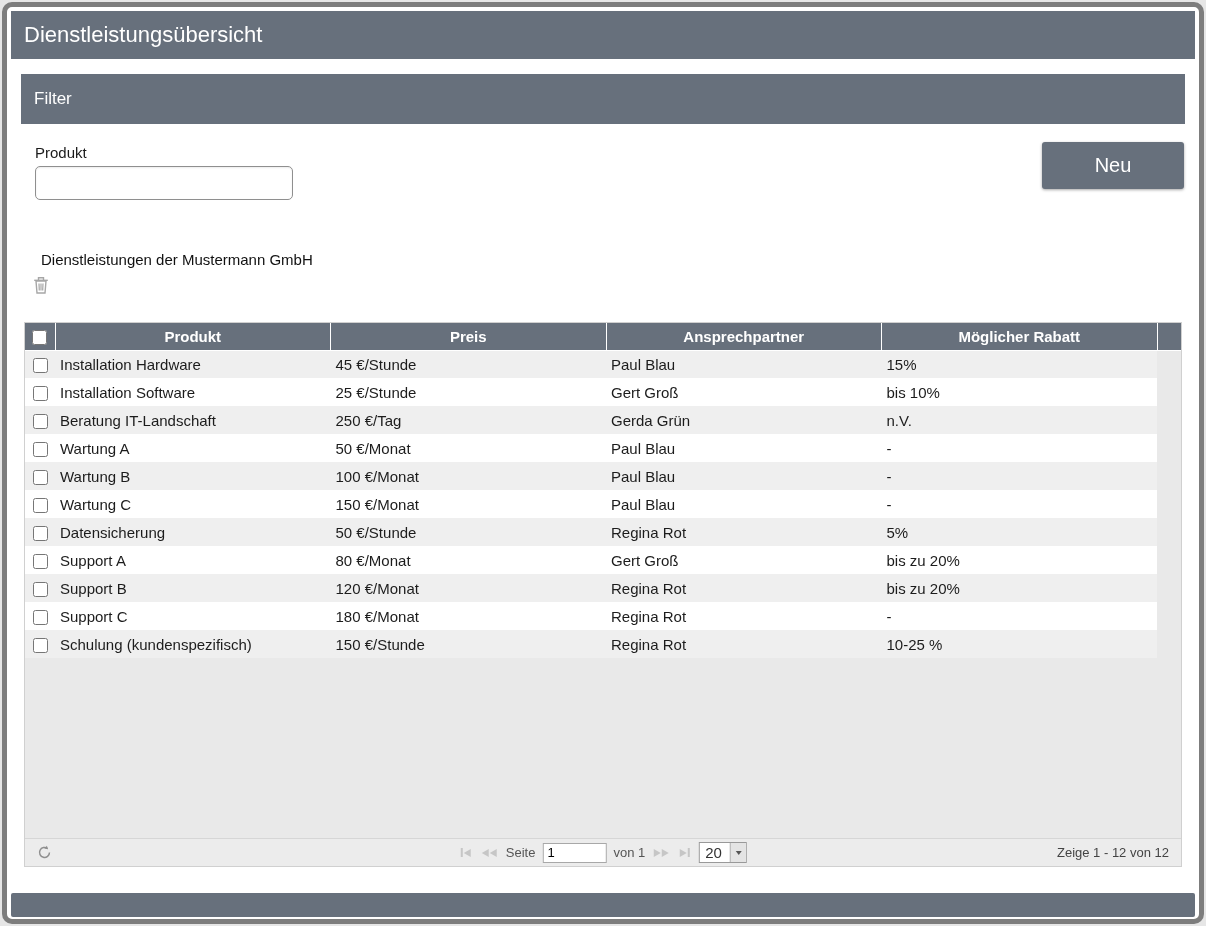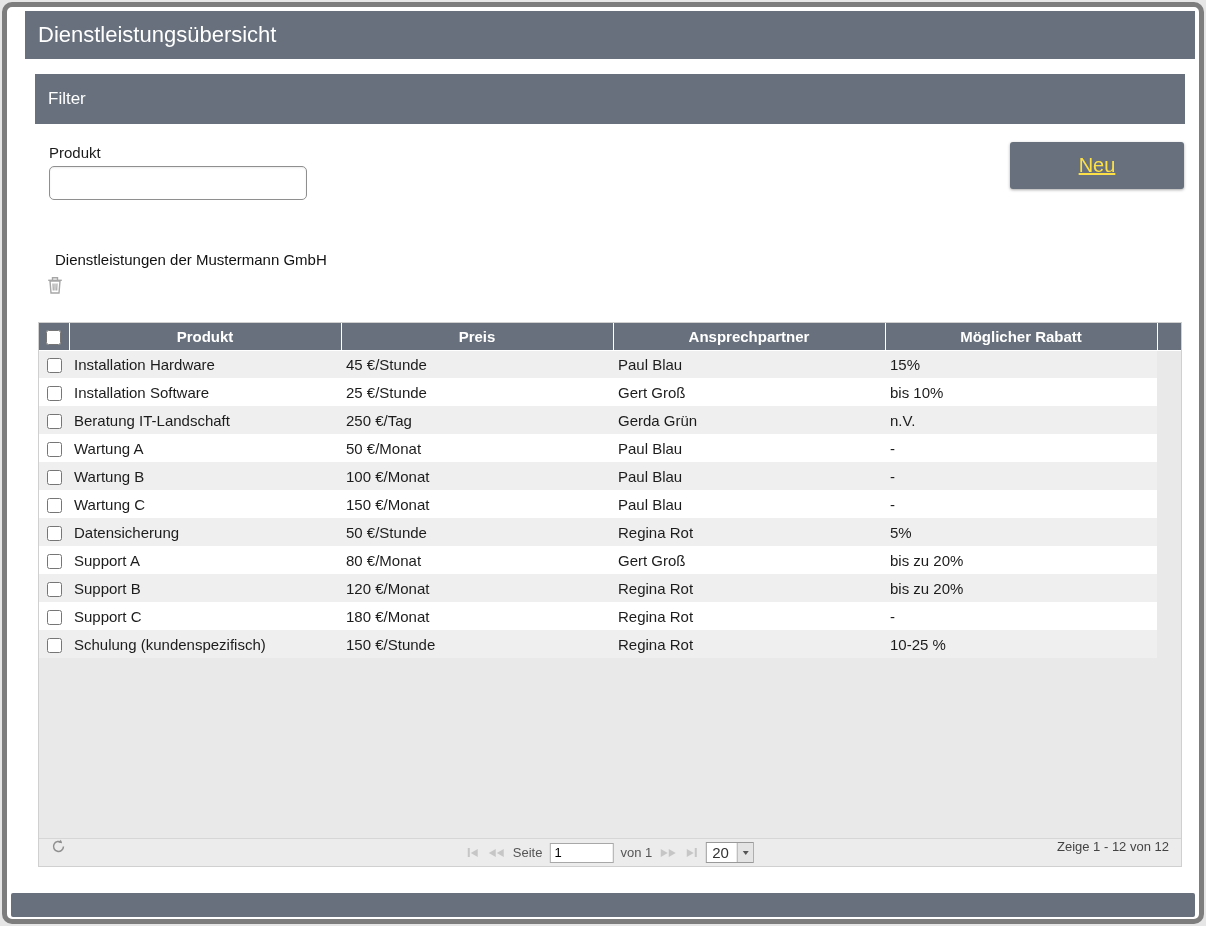--- a/index.html
+++ b/index.html
@@ -10,42 +10,42 @@
     --pager-bg:#ececec;
   }
   *{box-sizing:border-box;}
   html,body{margin:0;padding:0;}
   body{
     width:1206px;height:926px;overflow:hidden;background:#e6e6e6;
     font-family:"Liberation Sans","DejaVu Sans",sans-serif;color:#1c1c1c;
   }
   .frame{
     position:absolute;top:2px;left:2px;width:1202px;height:922px;
-    border:5px solid var(--frame-border);border-radius:10px;background:#fff;overflow:hidden;padding-left:14px;
+    border:5px solid var(--frame-border);border-radius:10px;background:#fff;overflow:hidden;
   }
   .title-bar{
     margin:4px 4px 0;height:48px;line-height:48px;background:var(--bar-bg);
     color:#fff;font-size:22px;padding-left:13px;
   }
   .content{padding:0 14px;}
   .filter-bar{
     margin-top:15px;height:50px;line-height:50px;background:var(--bar-bg);
     color:#fff;font-size:17px;padding-left:13px;
   }
   .filter-body{position:relative;height:77px;padding:20px 0 0 14px;}
   .field label{display:block;font-size:15px;color:#1a1a1a;margin-bottom:5px;}
   .field input{
     width:258px;height:34px;border:1px solid #8f8f8f;border-radius:5px;
     padding:0 8px;font-size:16px;outline:none;font-family:inherit;
     box-shadow:inset 0 1px 2px rgba(0,0,0,.08);
   }
   .neu-button{
-    position:absolute;top:18px;right:1px;width:174px;height:47px;
-    background:var(--bar-bg);color:#fde047;font-size:20px;border:none;border-radius:3px;
-    box-shadow:0 1px 3px rgba(0,0,0,.35);cursor:pointer;font-family:inherit;text-decoration:underline;
+    position:absolute;top:18px;right:1px;width:142px;height:47px;
+    background:var(--bar-bg);color:#ffffff;font-size:20px;border:none;border-radius:3px;
+    box-shadow:0 1px 3px rgba(0,0,0,.35);cursor:pointer;font-family:inherit;
   }
   .grid-caption{margin:50px 0 0 20px;font-size:15px;color:#111;}
   .trash-btn{
     margin:8px 0 0 10px;width:20px;height:19px;padding:0;border:none;background:none;
     color:#a6a6a6;cursor:pointer;display:block;
   }
   .grid{
     margin:27px 3px 0;height:545px;border:1px solid #d0d0d0;
     display:flex;flex-direction:column;background:#fff;
   }
@@ -61,21 +61,21 @@
     white-space:nowrap;overflow:hidden;
   }
   tbody tr:nth-child(odd){background:var(--row-alt-bg);}
   tbody tr:nth-child(even){background:#fff;}
   td.cb-cell,th.cb-cell{text-align:center;padding:0;}
   td.filler{background:var(--grid-fill-bg);padding:0;}
   input[type=checkbox]{width:15px;height:15px;margin:0;vertical-align:middle;cursor:pointer;}
   .grid-fill{flex:1;background:var(--grid-fill-bg);}
   .pager{
     position:relative;height:28px;background:var(--pager-bg);border-top:1px solid #d6d6d6;
-    display:flex;padding:0 10px;font-size:13px;color:#555;
+    display:flex;align-items:center;padding:0 10px;font-size:13px;color:#555;
   }
   .refresh-btn{border:none;background:none;padding:0;width:18px;height:16px;cursor:pointer;}
   .pager-center{
     position:absolute;left:50%;top:0;height:100%;transform:translateX(-50%);
     display:flex;align-items:center;gap:7px;
   }
   .pager-right{position:absolute;right:12px;font-size:13px;color:#444;}
   .p-btn{display:inline-flex;align-items:center;gap:1px;padding:2px;border:none;background:none;cursor:pointer;}
   .tri-l{width:0;height:0;border-top:4.5px solid transparent;border-bottom:4.5px solid transparent;border-right:7px solid #c6c6c6;}
   .tri-r{width:0;height:0;border-top:4.5px solid transparent;border-bottom:4.5px solid transparent;border-left:7px solid #c6c6c6;}

